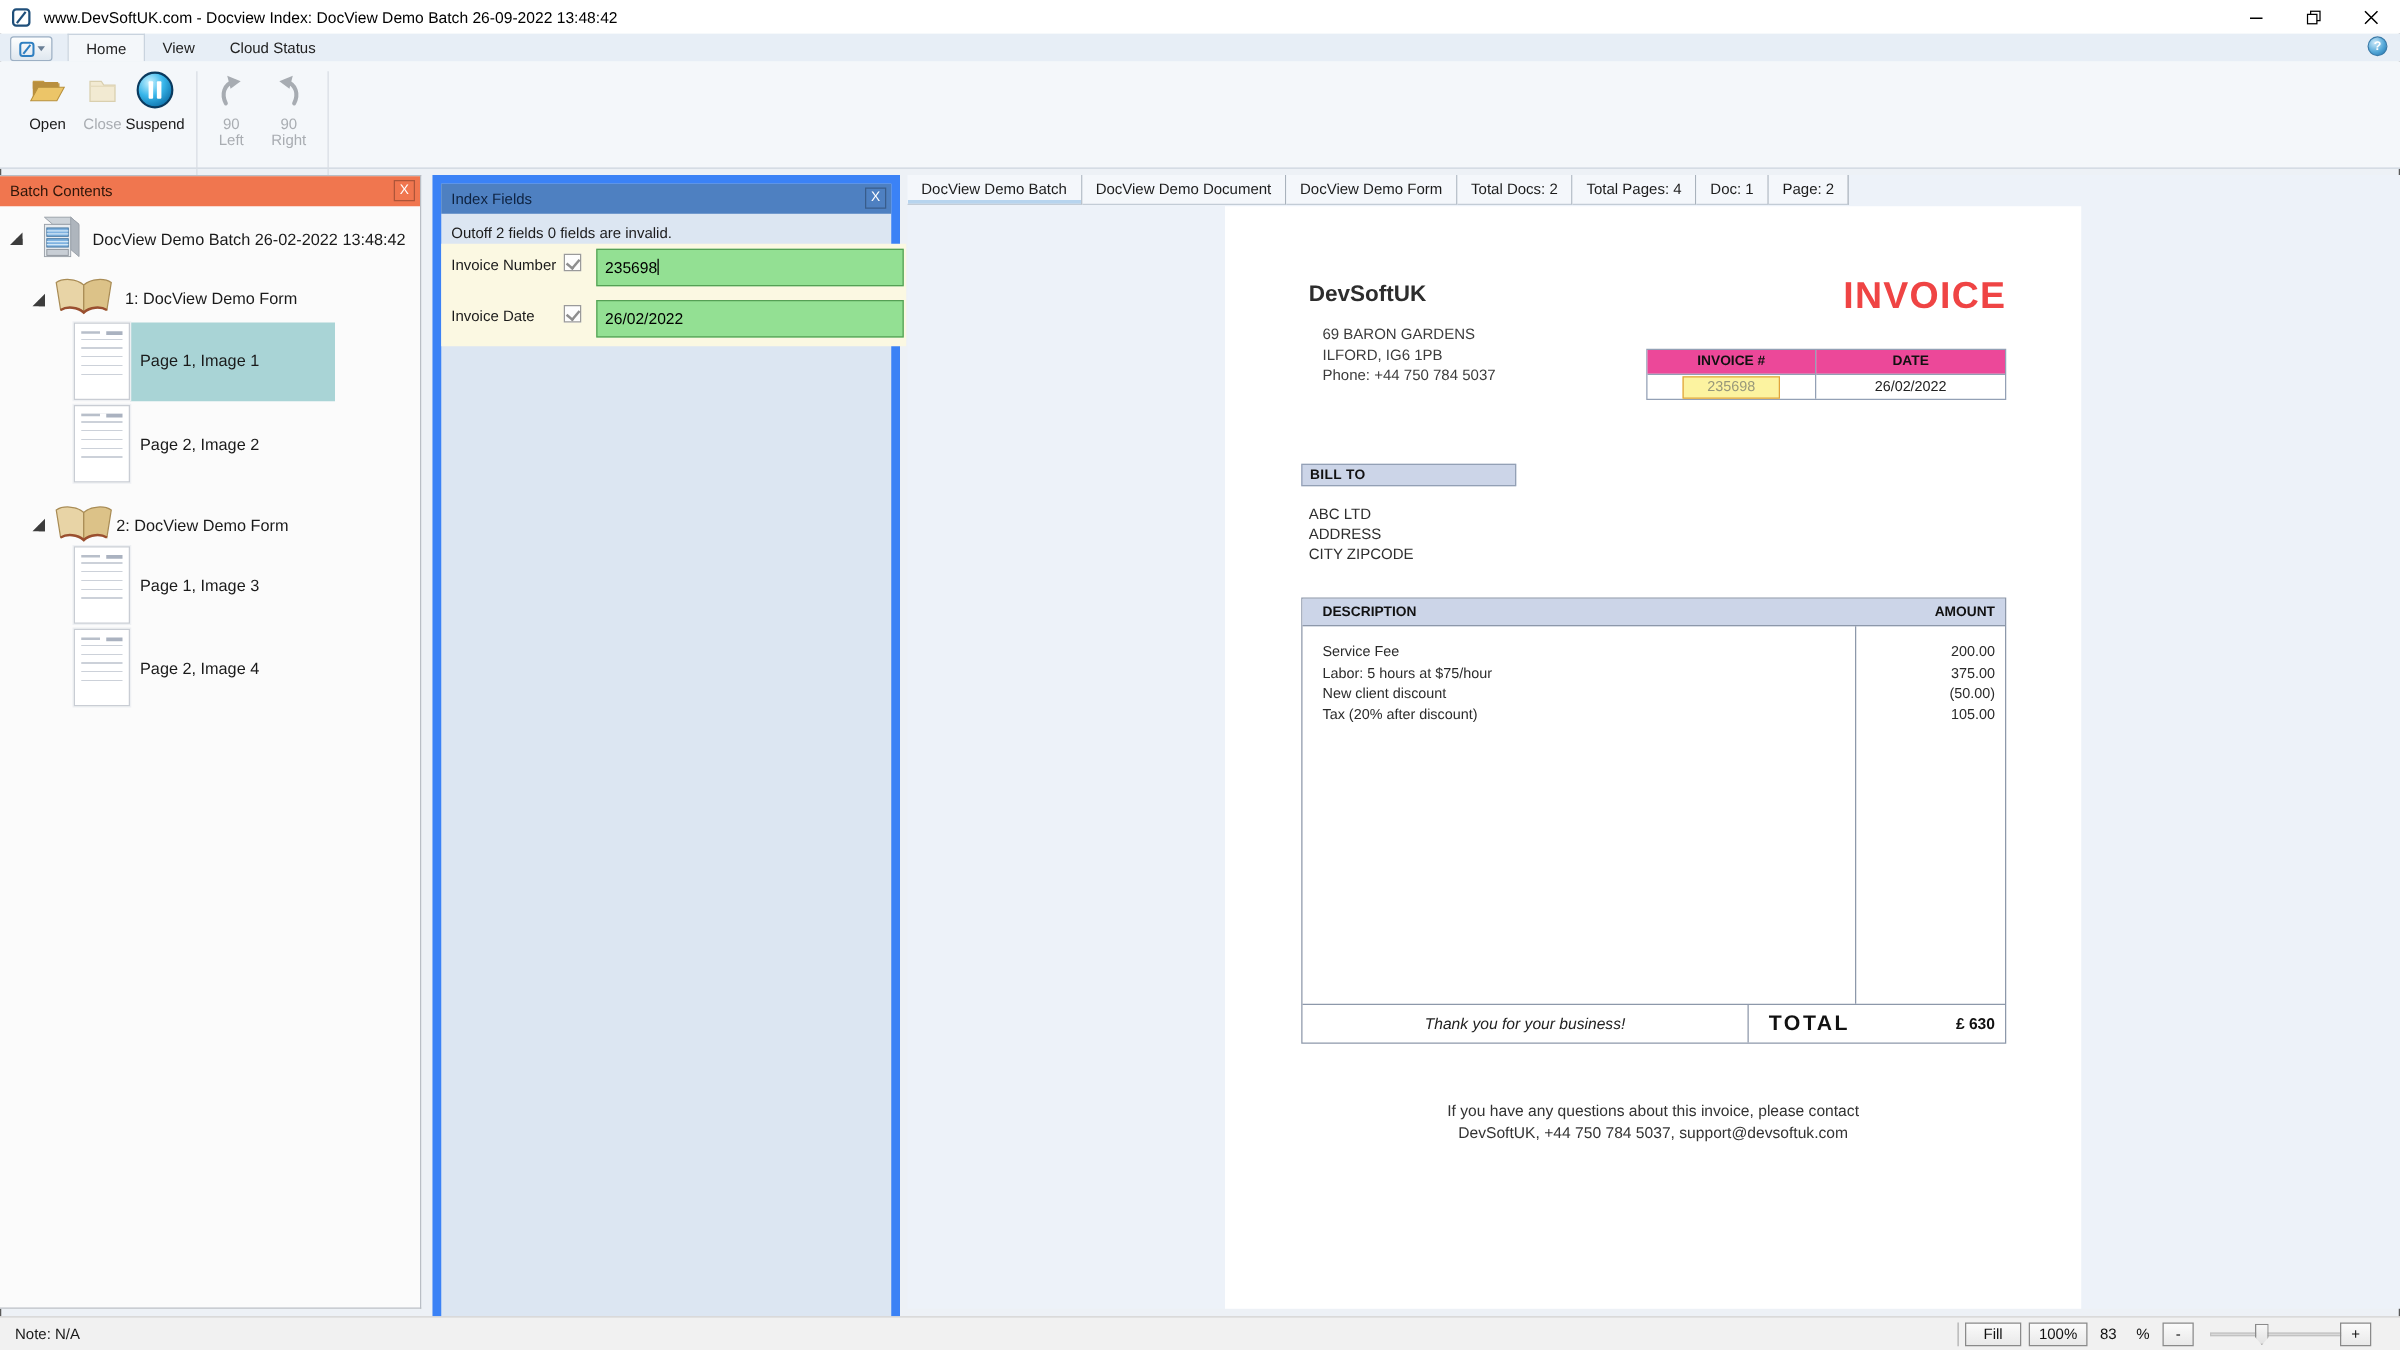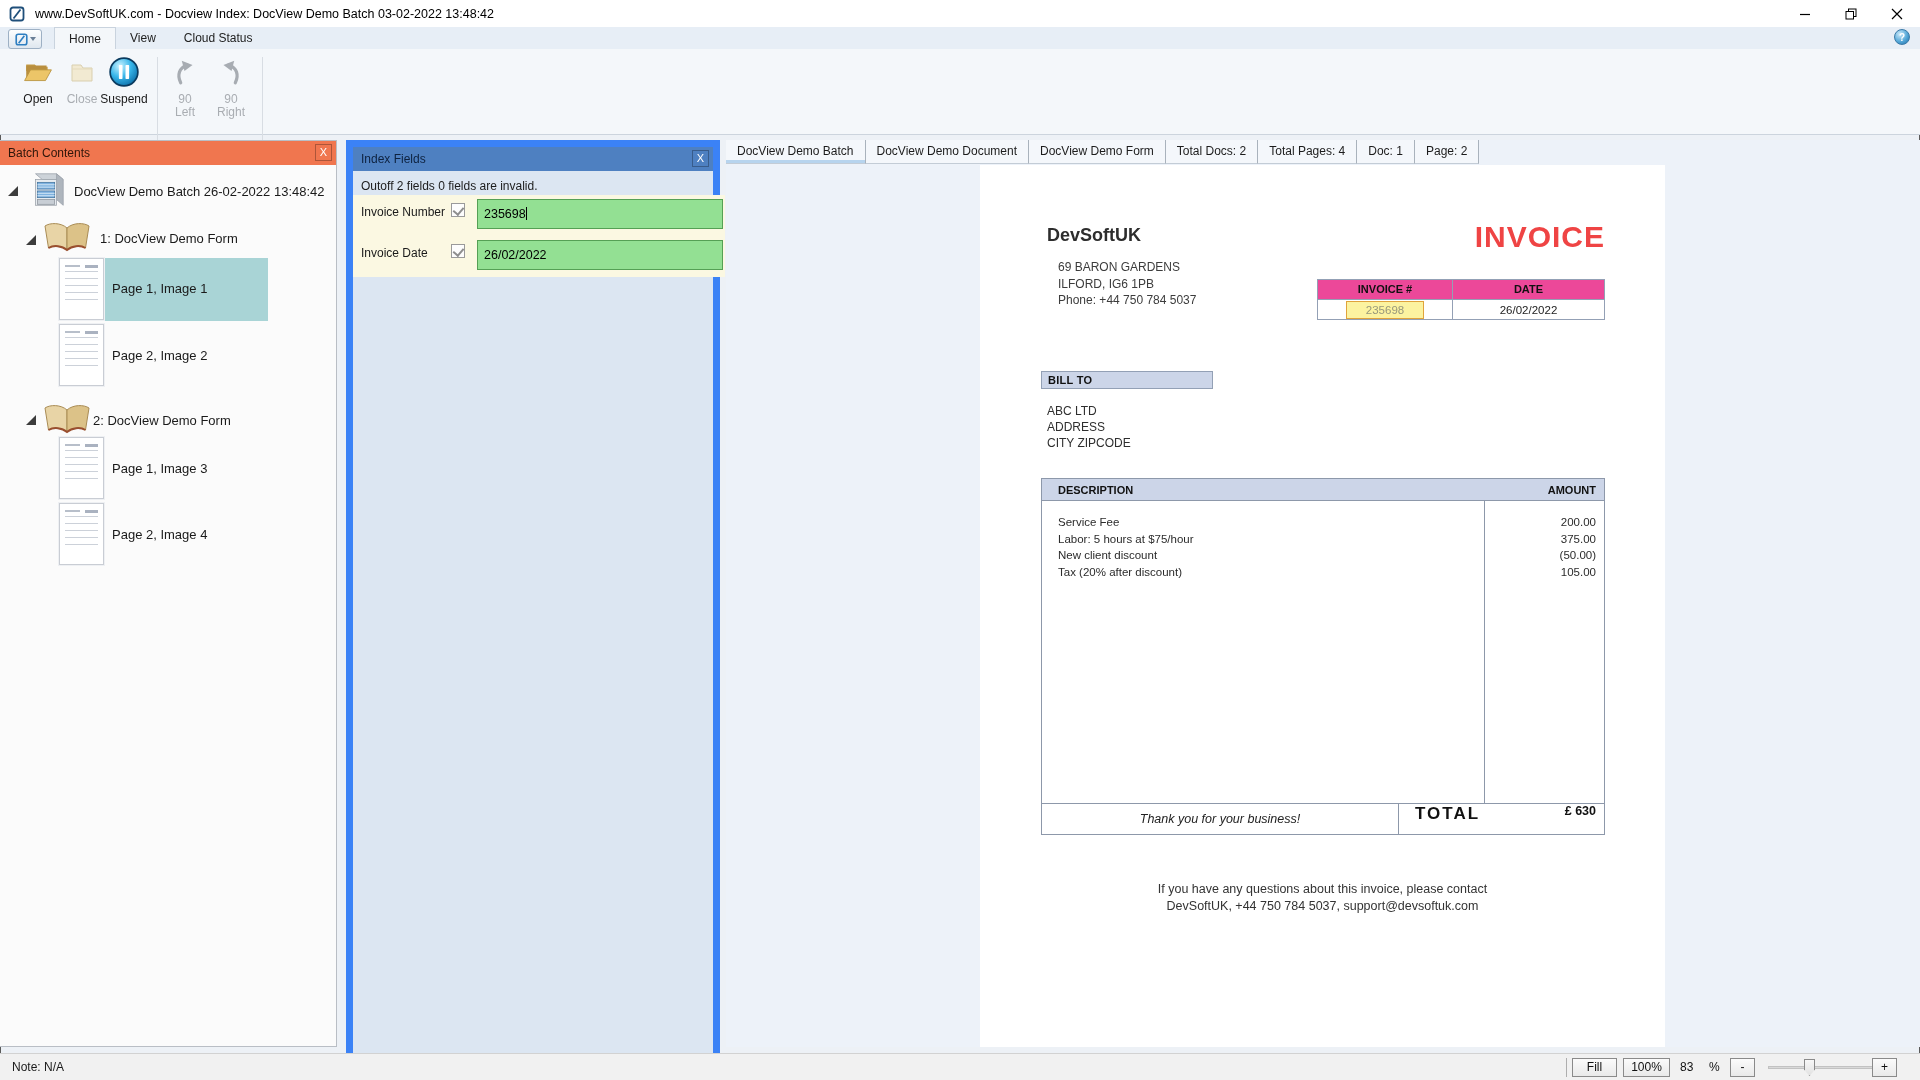--- a/index.html
+++ b/index.html
@@ -95,21 +95,21 @@
   .bill-lines { position:absolute; left:67px; top:238px; font-size:12px; color:#2e2e2e; line-height:16px; }
   .items-tbl { position:absolute; left:61px; top:313px; width:564px; border:1px solid #8d98aa; }
   .items-head { display:flex; background:#ccd5e8; height:22px; border-bottom:1px solid #8d98aa; }
   .items-head .dh { width:443px; font-size:11px; font-weight:bold; line-height:22px; padding-left:16px; color:#111; }
   .items-head .ah { width:119px; font-size:11px; font-weight:bold; line-height:22px; text-align:right; padding-right:8px; color:#111; }
   .items-body { display:flex; height:302px; }
   .items-desc { width:443px; border-right:1px solid #8d98aa; padding:13px 0 0 16px; font-size:11.5px; color:#2b2b2b; line-height:16.5px; }
   .items-amts { width:119px; padding:13px 8px 0 0; font-size:11.5px; color:#2b2b2b; line-height:16.5px; text-align:right; }
   .total-row { display:flex; border-top:1px solid #8d98aa; height:31px; }
   .thanks-cell { width:357px; border-right:1px solid #8d98aa; text-align:center; font-style:italic; font-size:12.5px; line-height:30px; color:#222; }
-  .total-cell { width:205px; display:flex; align-items:flex-start; }
+  .total-cell { width:205px; display:flex; align-items:center; }
   .total-word { font-size:17px; font-weight:bold; letter-spacing:2px; padding-left:16px; color:#111; }
   .total-amt { flex:1; text-align:right; padding-right:8px; font-size:12.5px; font-weight:bold; color:#111; }
   .inv-footer { position:absolute; left:0; top:716px; width:685px; text-align:center; font-size:12.5px; color:#333; line-height:17px; }
 
   
   .statusbar { position:absolute; left:0; top:1053px; width:1920px; height:27px; background:#f1f1f1;
                border-top:1px solid #d2d2d2; }
   .note { position:absolute; left:12px; top:6px; font-size:12px; color:#1a1a1a; }
   .sb-sep { position:absolute; left:1566px; top:4px; width:1px; height:19px; background:#aeaeae; }
   .sb-btn { position:absolute; top:4px; height:19px; background:linear-gradient(#fbfbfb,#e9e9e9);
@@ -125,21 +125,21 @@
 </head>
 <body>
 
 <div class="titlebar">
   <div class="app-ico">
     <svg viewBox="0 0 16 16" width="16" height="16">
         <rect x="1.5" y="1.5" width="13" height="13" rx="2.5" fill="none" stroke="#1f4f7a" stroke-width="1.8"></rect>
         <path d="M11.5 3.5 L4.5 12.5" stroke="#1f4f7a" stroke-width="1.8"></path>
       </svg>
   </div>
-  <div class="title">www.DevSoftUK.com - Docview Index: DocView Demo Batch 03-02-2022 13:48:42</div>
+  <div class="title">www.DevSoftUK.com - Docview Index: DocView Demo Batch 26-09-2022 13:48:42</div>
   <div class="win-controls">
     <div class="win-btn">
       <svg viewBox="0 0 12 12" width="12" height="12">
           <path d="M1 6.5 H11" stroke="#000" stroke-width="1.2"></path>
         </svg>
     </div>
     <div class="win-btn">
       <svg viewBox="0 0 12 12" width="12" height="12">
           <rect x="3.5" y="1" width="7.5" height="7.5" fill="none" stroke="#000"></rect>
           <rect x="1" y="3.5" width="7.5" height="7.5" fill="#fff" stroke="#000"></rect>

